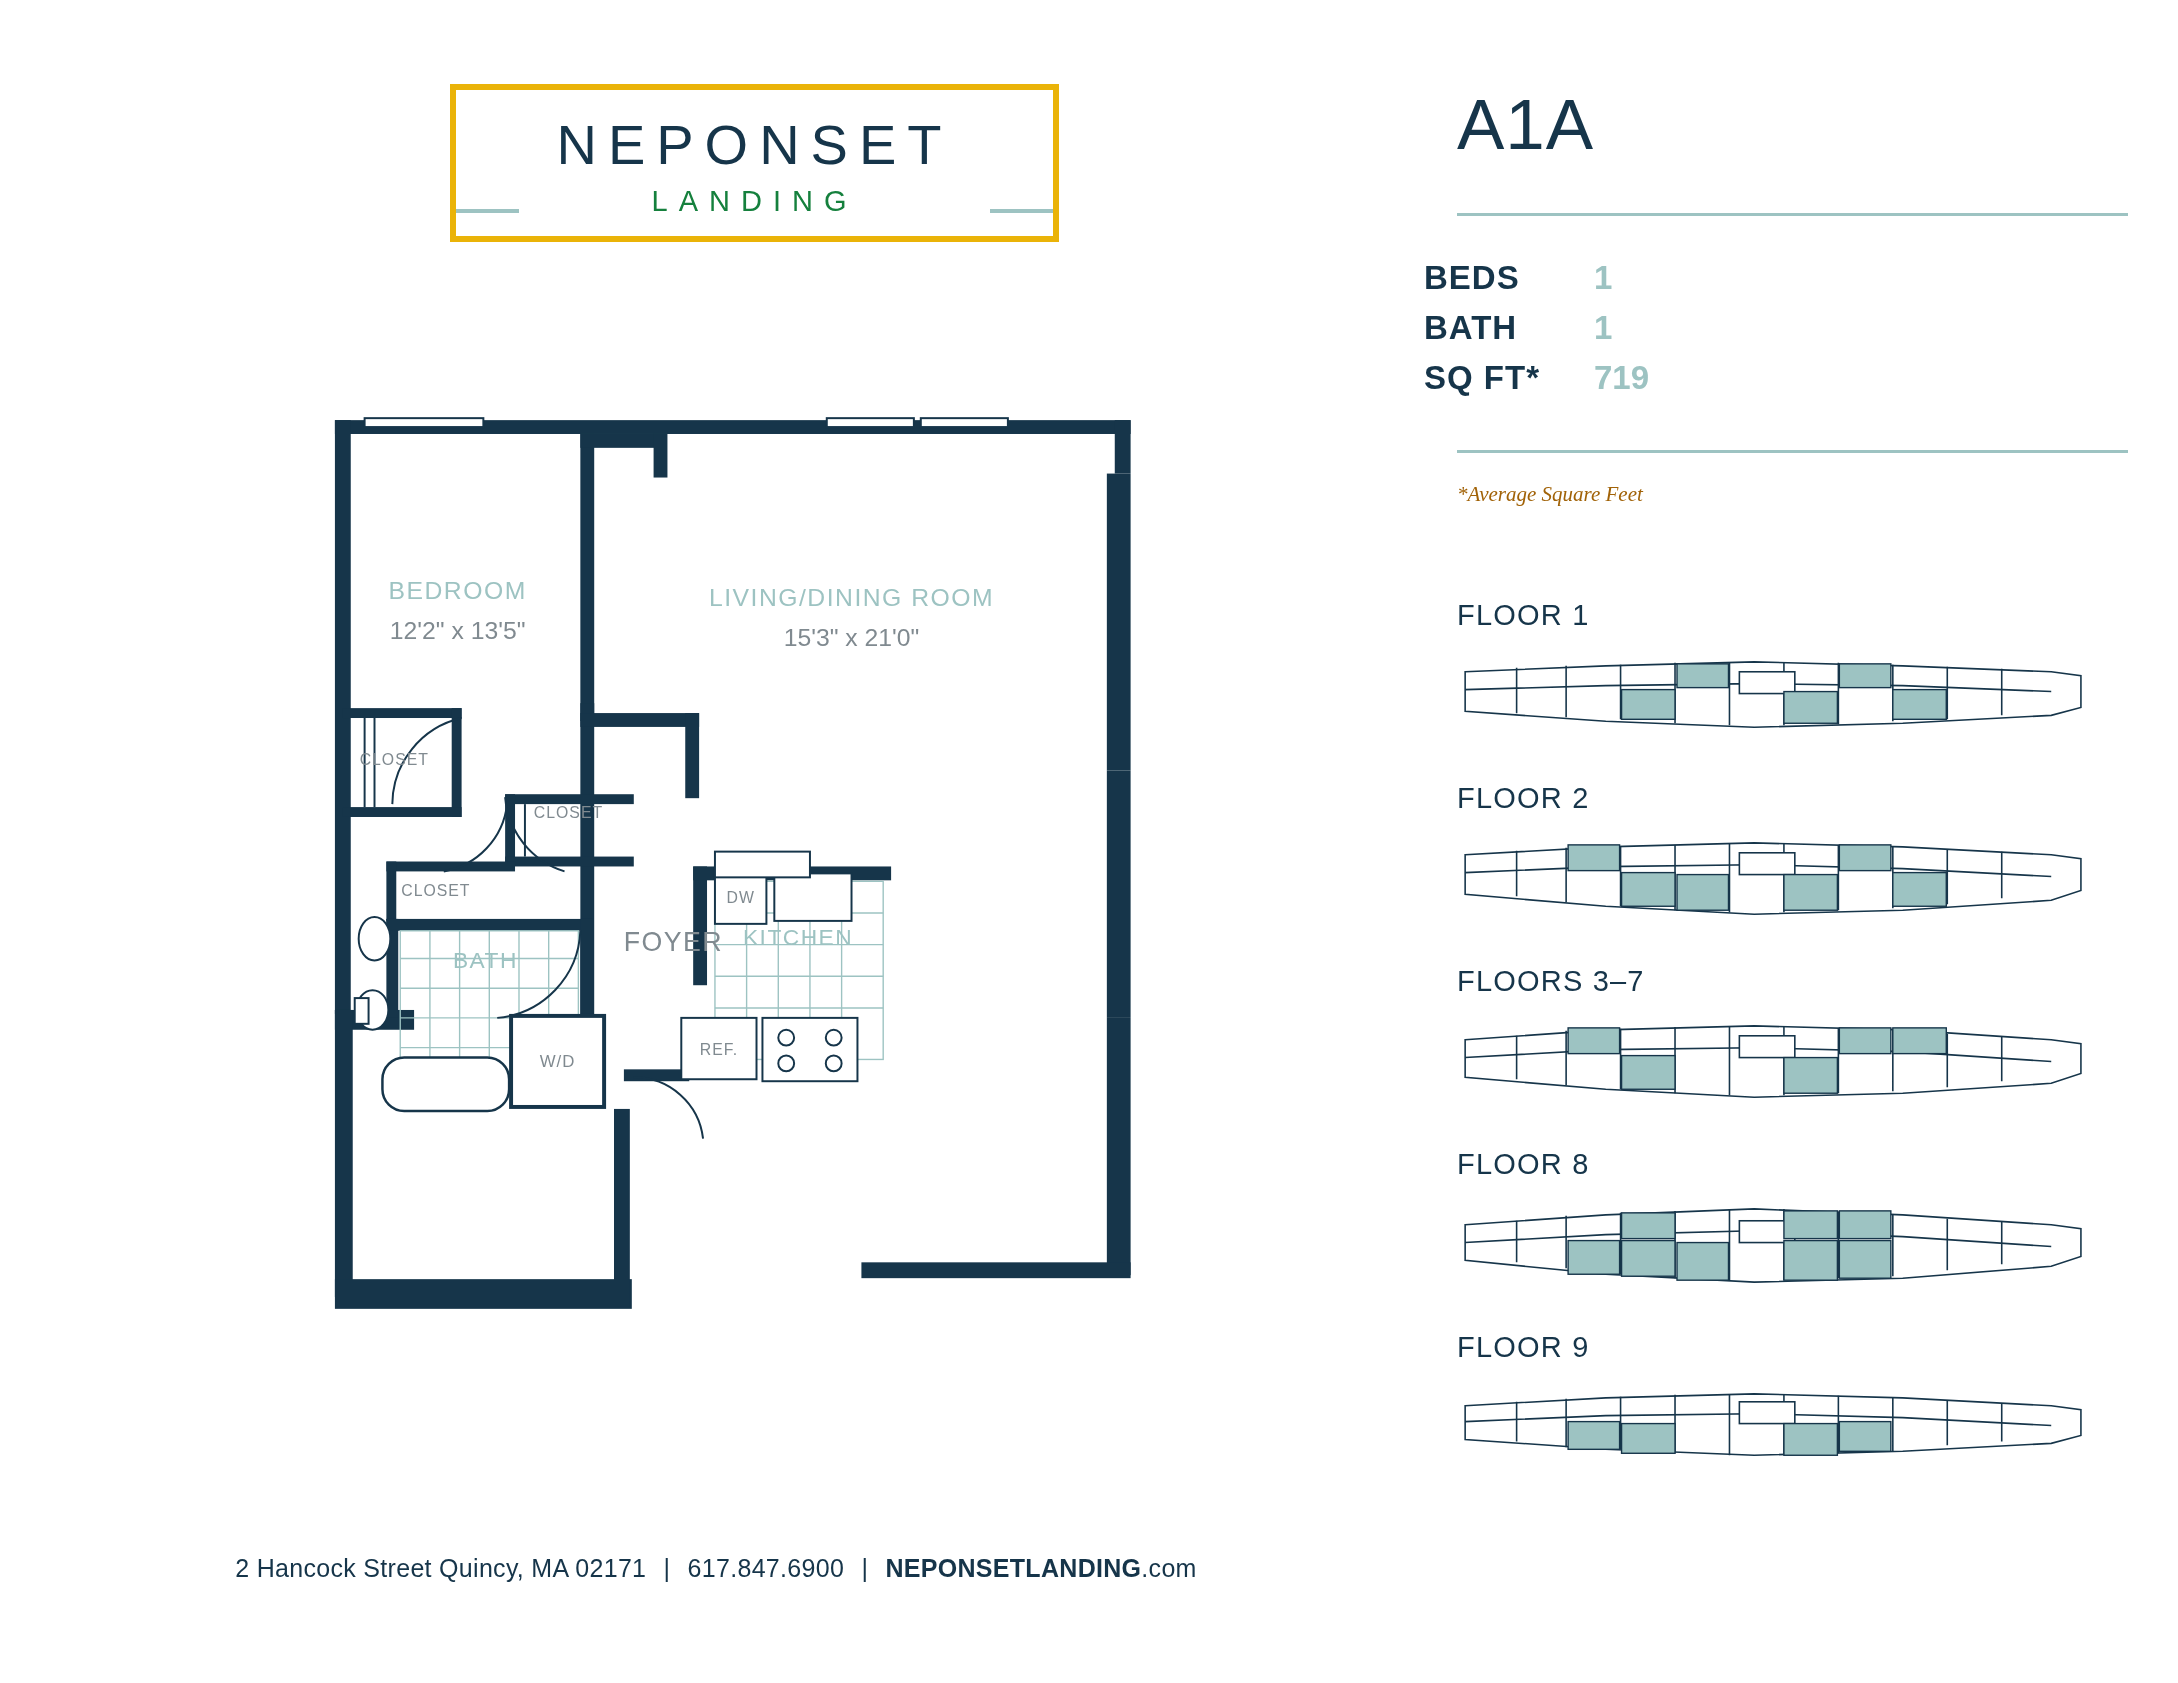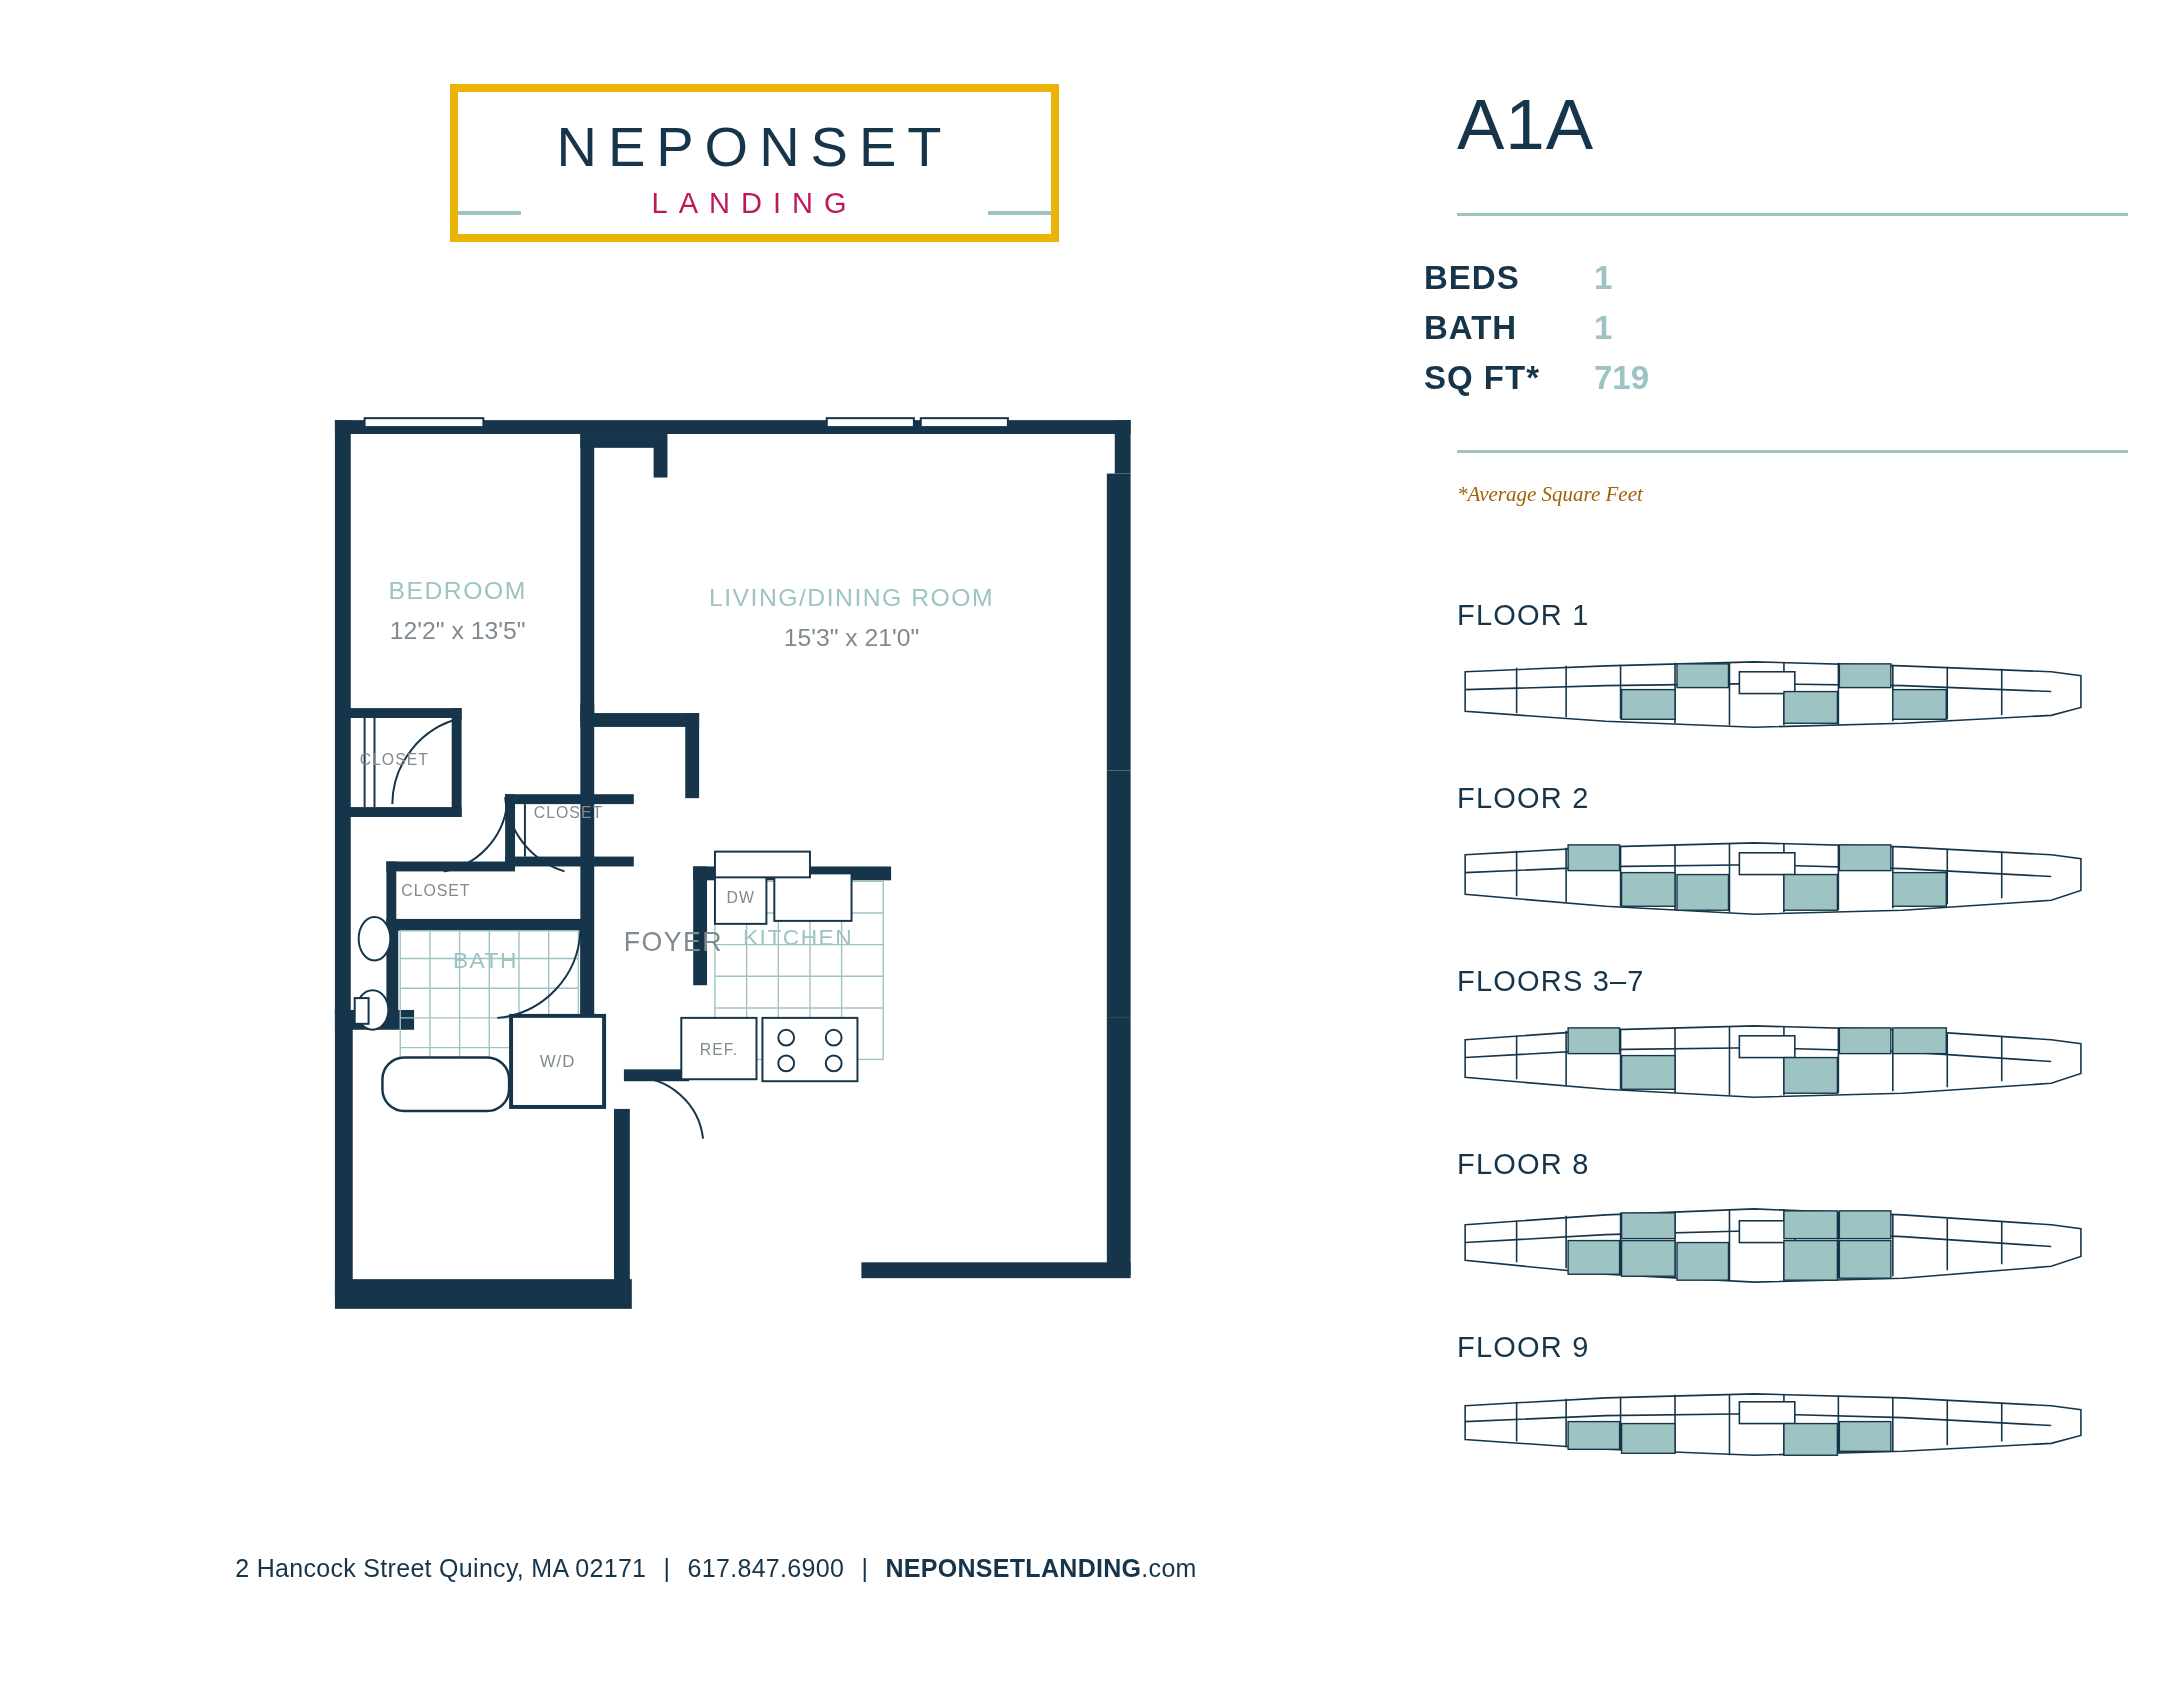--- a/index.html
+++ b/index.html
@@ -20,21 +20,21 @@
     inset: 0;
   }
 
   
   .logo-box {
     position: absolute;
     left: 450px;
     top: 84px;
     width: 609px;
     height: 158px;
-    border: 8px solid #eab308;
+    border: 6px solid #eab308;
     box-sizing: border-box;
   }
   .logo-title {
     position: absolute;
     left: 0;
     right: 0;
     top: 22px;
     text-align: center;
     font-size: 56px;
     letter-spacing: 11px;
@@ -42,21 +42,21 @@
     font-weight: 400;
   }
   .logo-sub {
     position: absolute;
     left: 0;
     right: 0;
     top: 95px;
     text-align: center;
     font-size: 29px;
     letter-spacing: 11px;
-    color: #be185d;
+    color: #15803d;
     font-weight: 400;
   }
   .logo-rule-left, .logo-rule-right {
     position: absolute;
     top: 119px;
     height: 4px;
     background: #9dc3c2;
     width: 63px;
   }
   .logo-rule-left { left: 0; }

